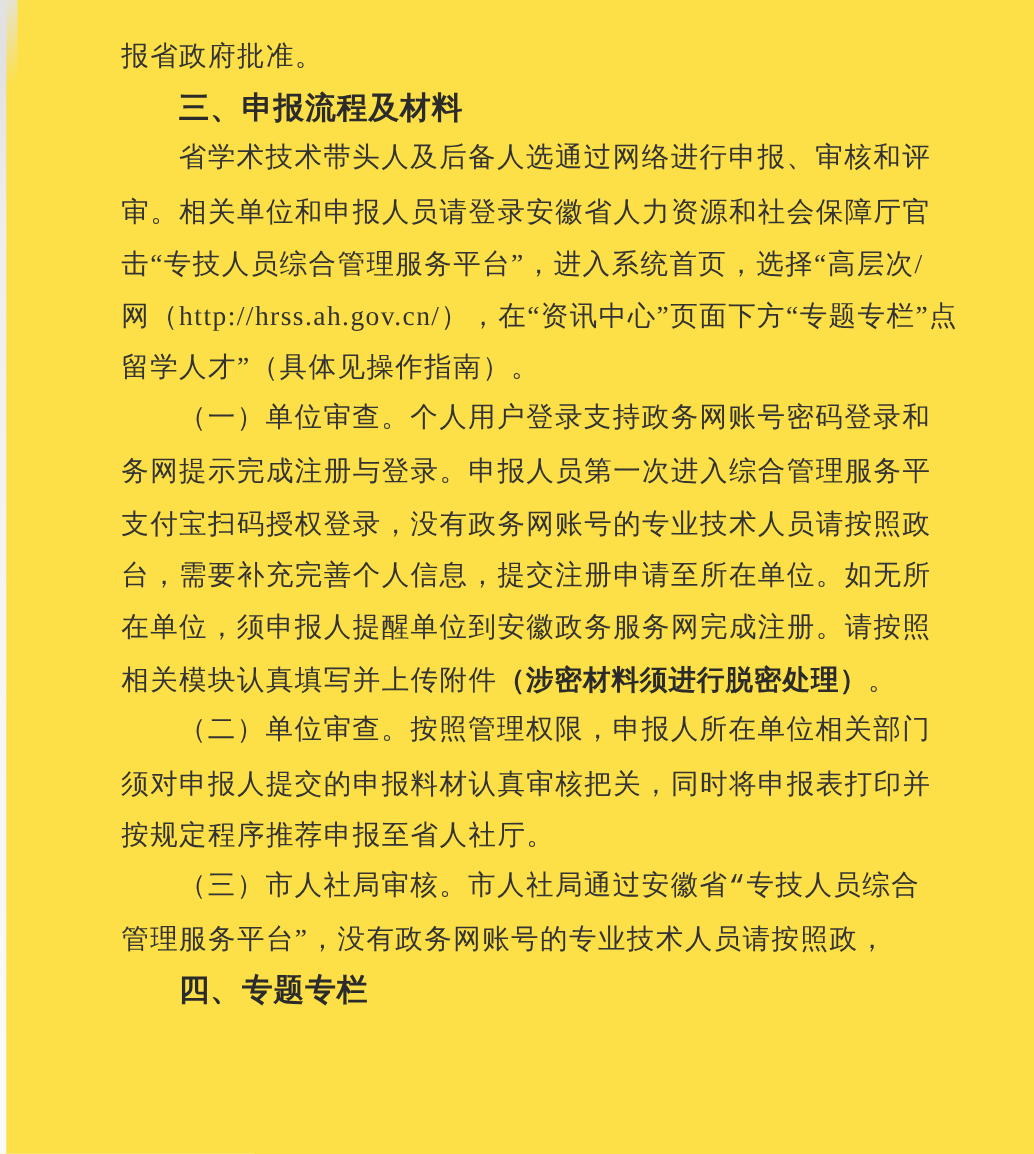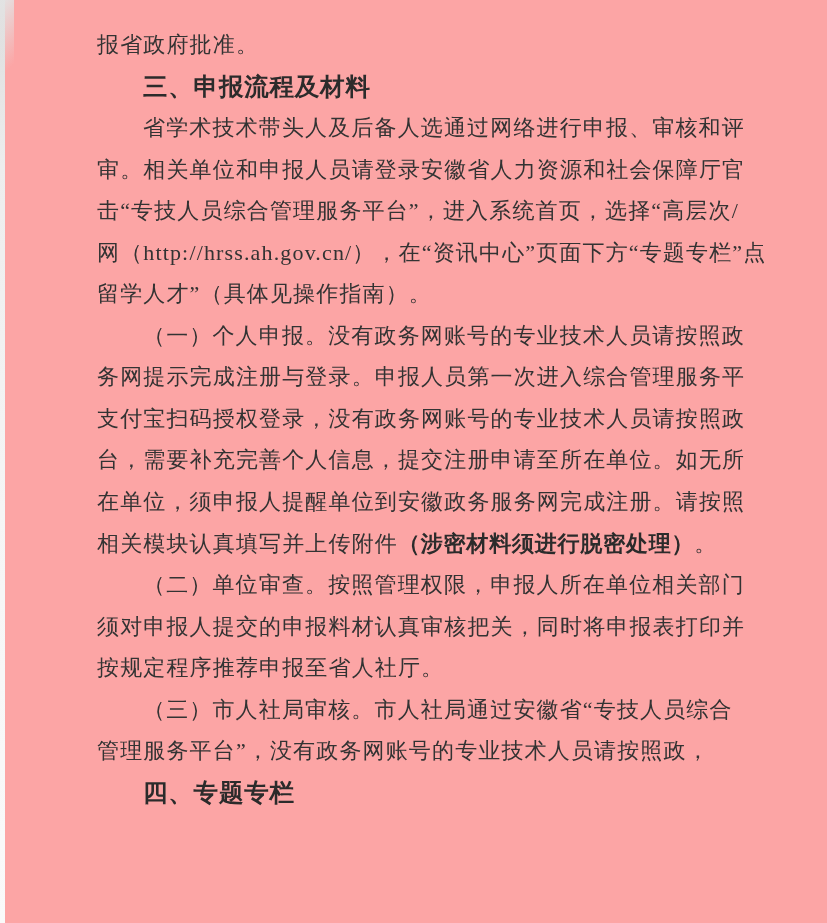--- a/index.html
+++ b/index.html
@@ -10,21 +10,21 @@
     width: 827px;
     height: 923px;
     background: #ffffff;
     position: relative;
     overflow: hidden;
     font-family: "Liberation Serif", "DejaVu Serif", serif;
   }
   .page {
     position: absolute;
     inset: 0;
-    background: #fca5a5;
+    background: #fde047;
   }
   .scan-edge {
     position: absolute;
     left: 0;
     top: 0;
     width: 5px;
     height: 100%;
     background: linear-gradient(to bottom, #dcdcdc 0%, #ededed 18%, #f5f5f5 55%, #fafafa 100%);
   }
   .scan-corner {
@@ -44,20 +44,21 @@
   .line {
     height: 41.55px;
     line-height: 41.55px;
     white-space: nowrap;
     font-size: 22px;
     letter-spacing: 1.15px;
     color: #333333;
   }
   .line.indent {
     padding-left: 46px;
+    font-family: Liberation Mono, monospace;
   }
   .line.heading {
     font-family: "Liberation Sans", "DejaVu Sans", sans-serif;
     font-weight: 700;
     font-size: 24.5px;
     letter-spacing: 0.6px;
     color: #2b2b2b;
   }
   .run {
     display: inline;
@@ -76,21 +77,21 @@
   <div class="scan-edge"></div>
   <div class="scan-corner"></div>
   <div class="text-block">
       <div class="line"><span class="run">报省政府批准。</span></div>
       <div class="line indent heading"><span class="run bold-run">三、申报流程及材料</span></div>
       <div class="line indent"><span class="run">省学术技术带头人及后备人选通过网络进行申报、审核和评</span></div>
       <div class="line"><span class="run">审。相关单位和申报人员请登录安徽省人力资源和社会保障厅官</span></div>
       <div class="line"><span class="run">击“专技人员综合管理服务平台”，进入系统首页，选择“高层次/</span></div>
       <div class="line"><span class="run">网（http://hrss.ah.gov.cn/），在“资讯中心”页面下方“专题专栏”点</span></div>
       <div class="line"><span class="run">留学人才”（具体见操作指南）。</span></div>
-      <div class="line indent"><span class="run">（一）个人申报。没有政务网账号的专业技术人员请按照政</span></div>
+      <div class="line indent"><span class="run">（一）单位审查。个人用户登录支持政务网账号密码登录和</span></div>
       <div class="line"><span class="run">务网提示完成注册与登录。申报人员第一次进入综合管理服务平</span></div>
       <div class="line"><span class="run">支付宝扫码授权登录，没有政务网账号的专业技术人员请按照政</span></div>
       <div class="line"><span class="run">台，需要补充完善个人信息，提交注册申请至所在单位。如无所</span></div>
       <div class="line"><span class="run">在单位，须申报人提醒单位到安徽政务服务网完成注册。请按照</span></div>
       <div class="line"><span class="run">相关模块认真填写并上传附件</span><span class="run bold-run">（涉密材料须进行脱密处理）</span><span class="run">。</span></div>
       <div class="line indent"><span class="run">（二）单位审查。按照管理权限，申报人所在单位相关部门</span></div>
       <div class="line"><span class="run">须对申报人提交的申报料材认真审核把关，同时将申报表打印并</span></div>
       <div class="line"><span class="run">按规定程序推荐申报至省人社厅。</span></div>
       <div class="line indent"><span class="run">（三）市人社局审核。市人社局通过安徽省“专技人员综合</span></div>
       <div class="line"><span class="run">管理服务平台”，没有政务网账号的专业技术人员请按照政，</span></div>

